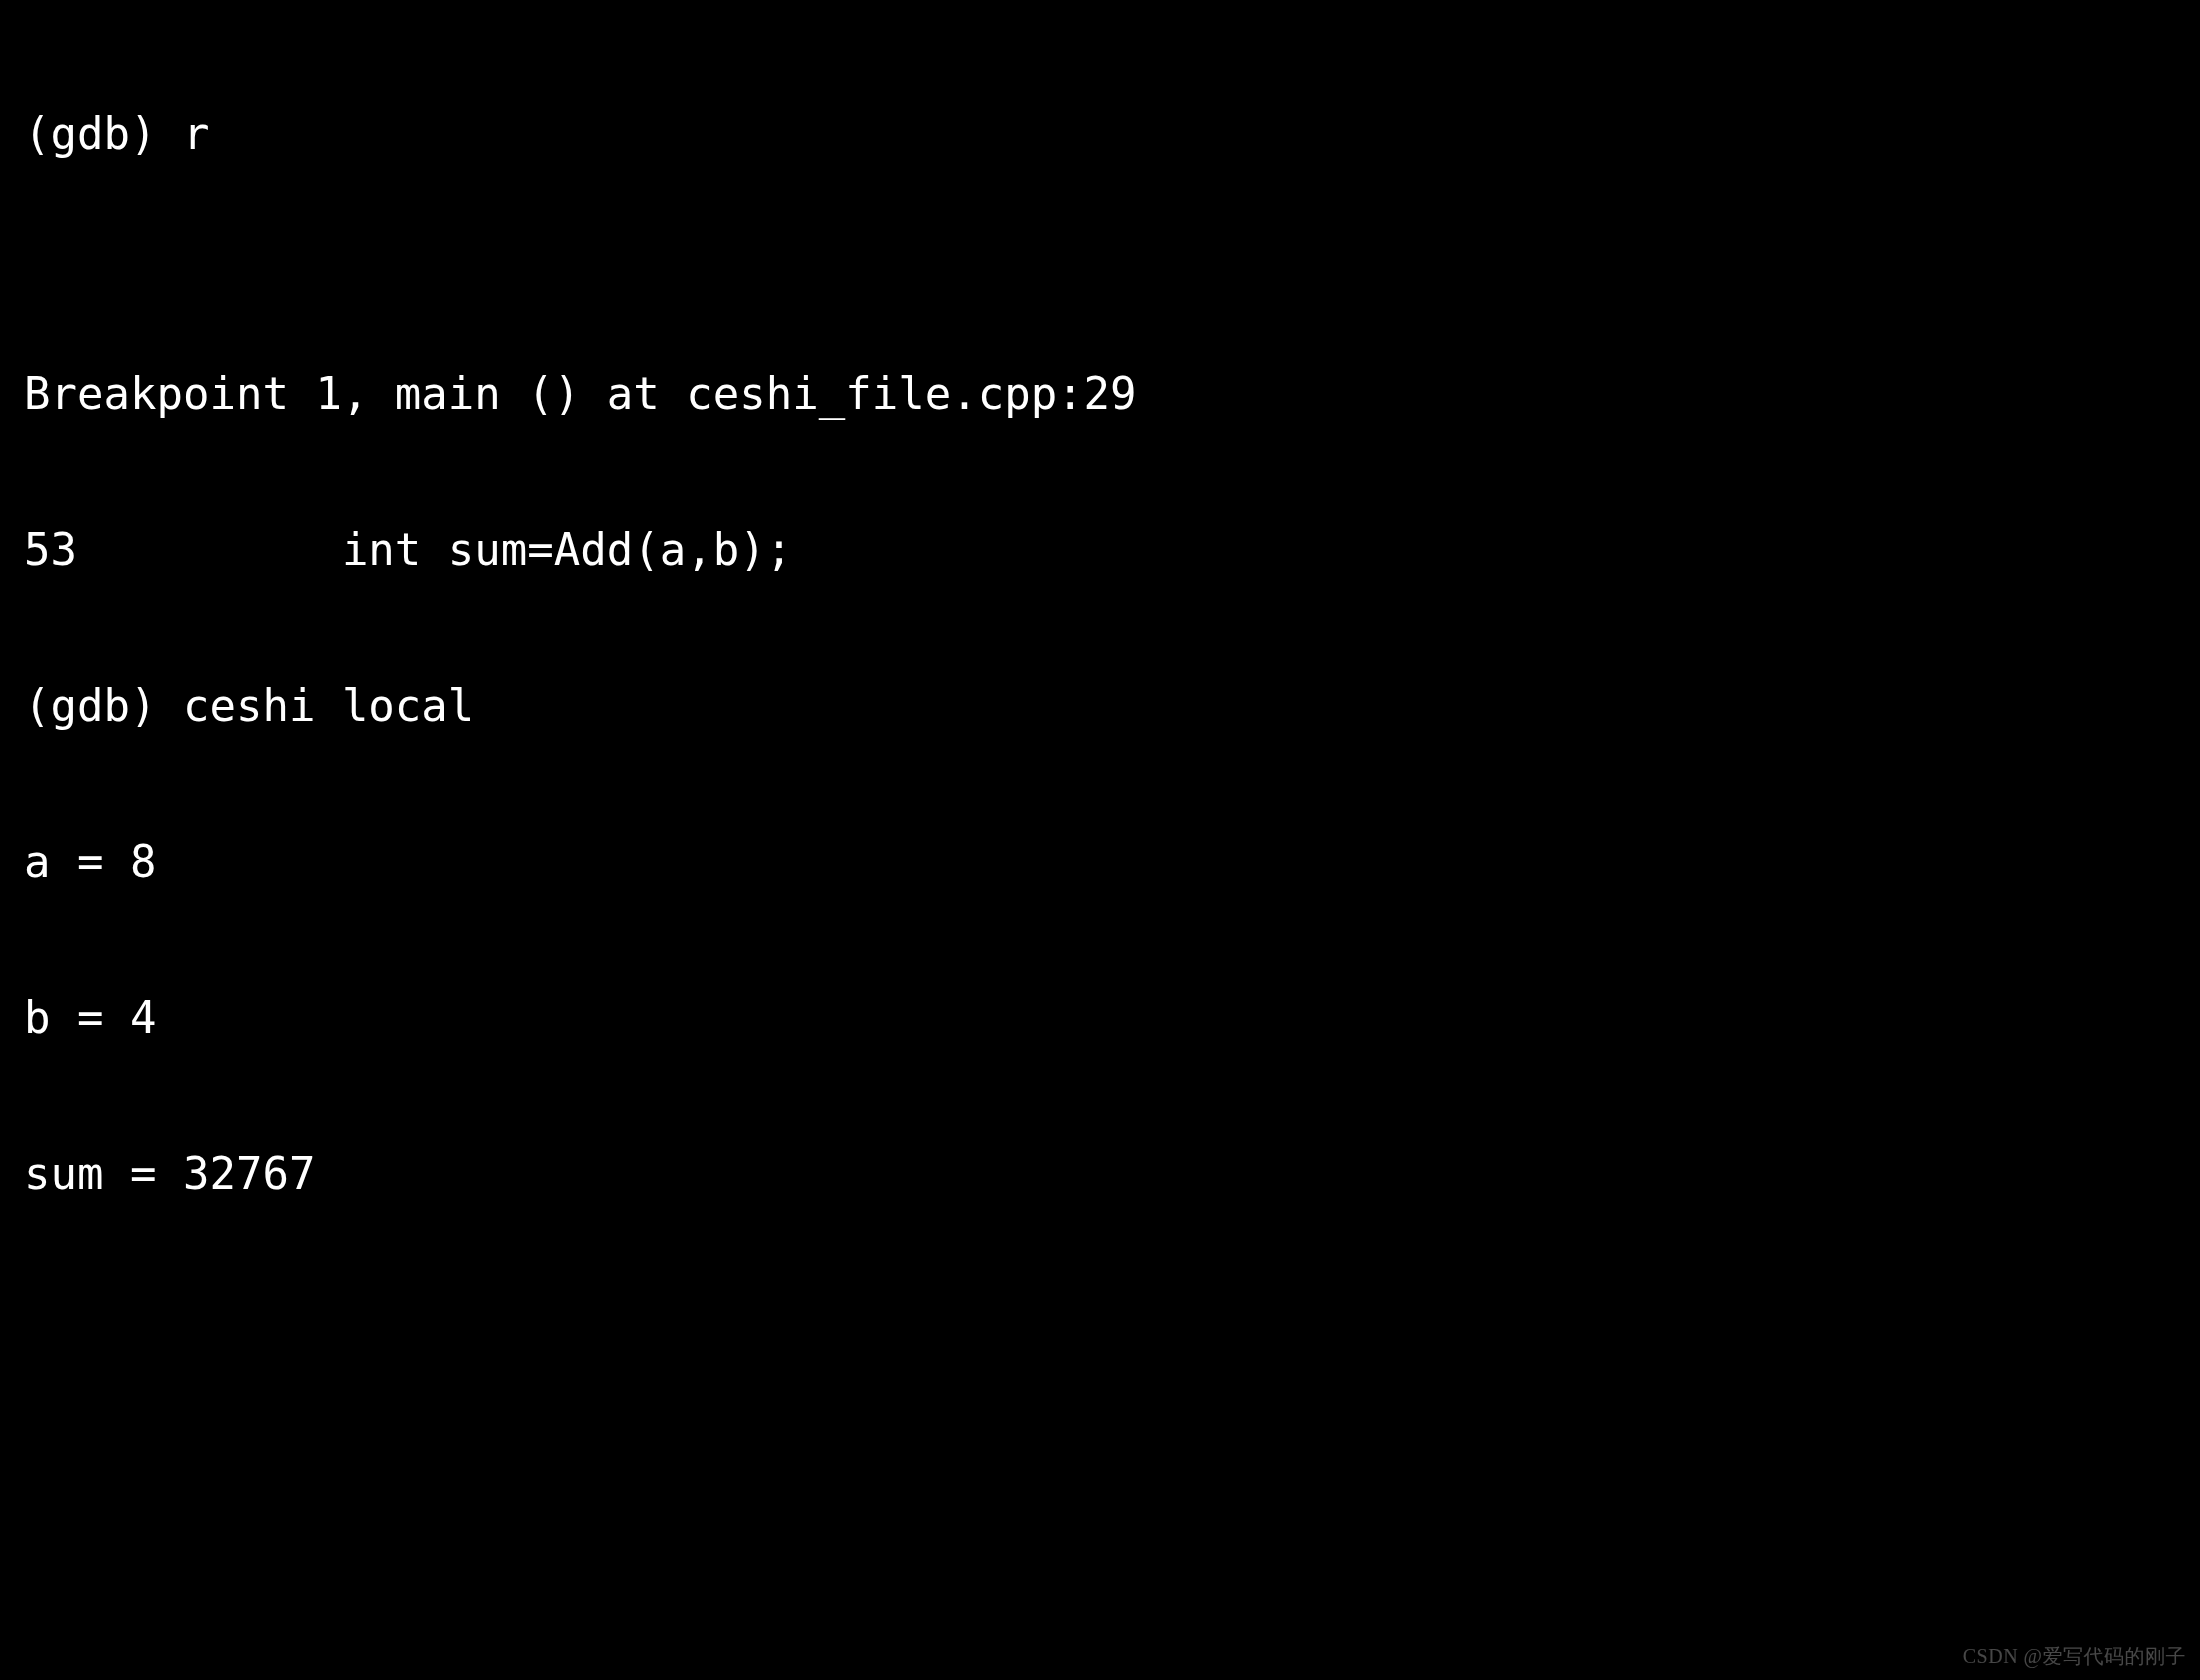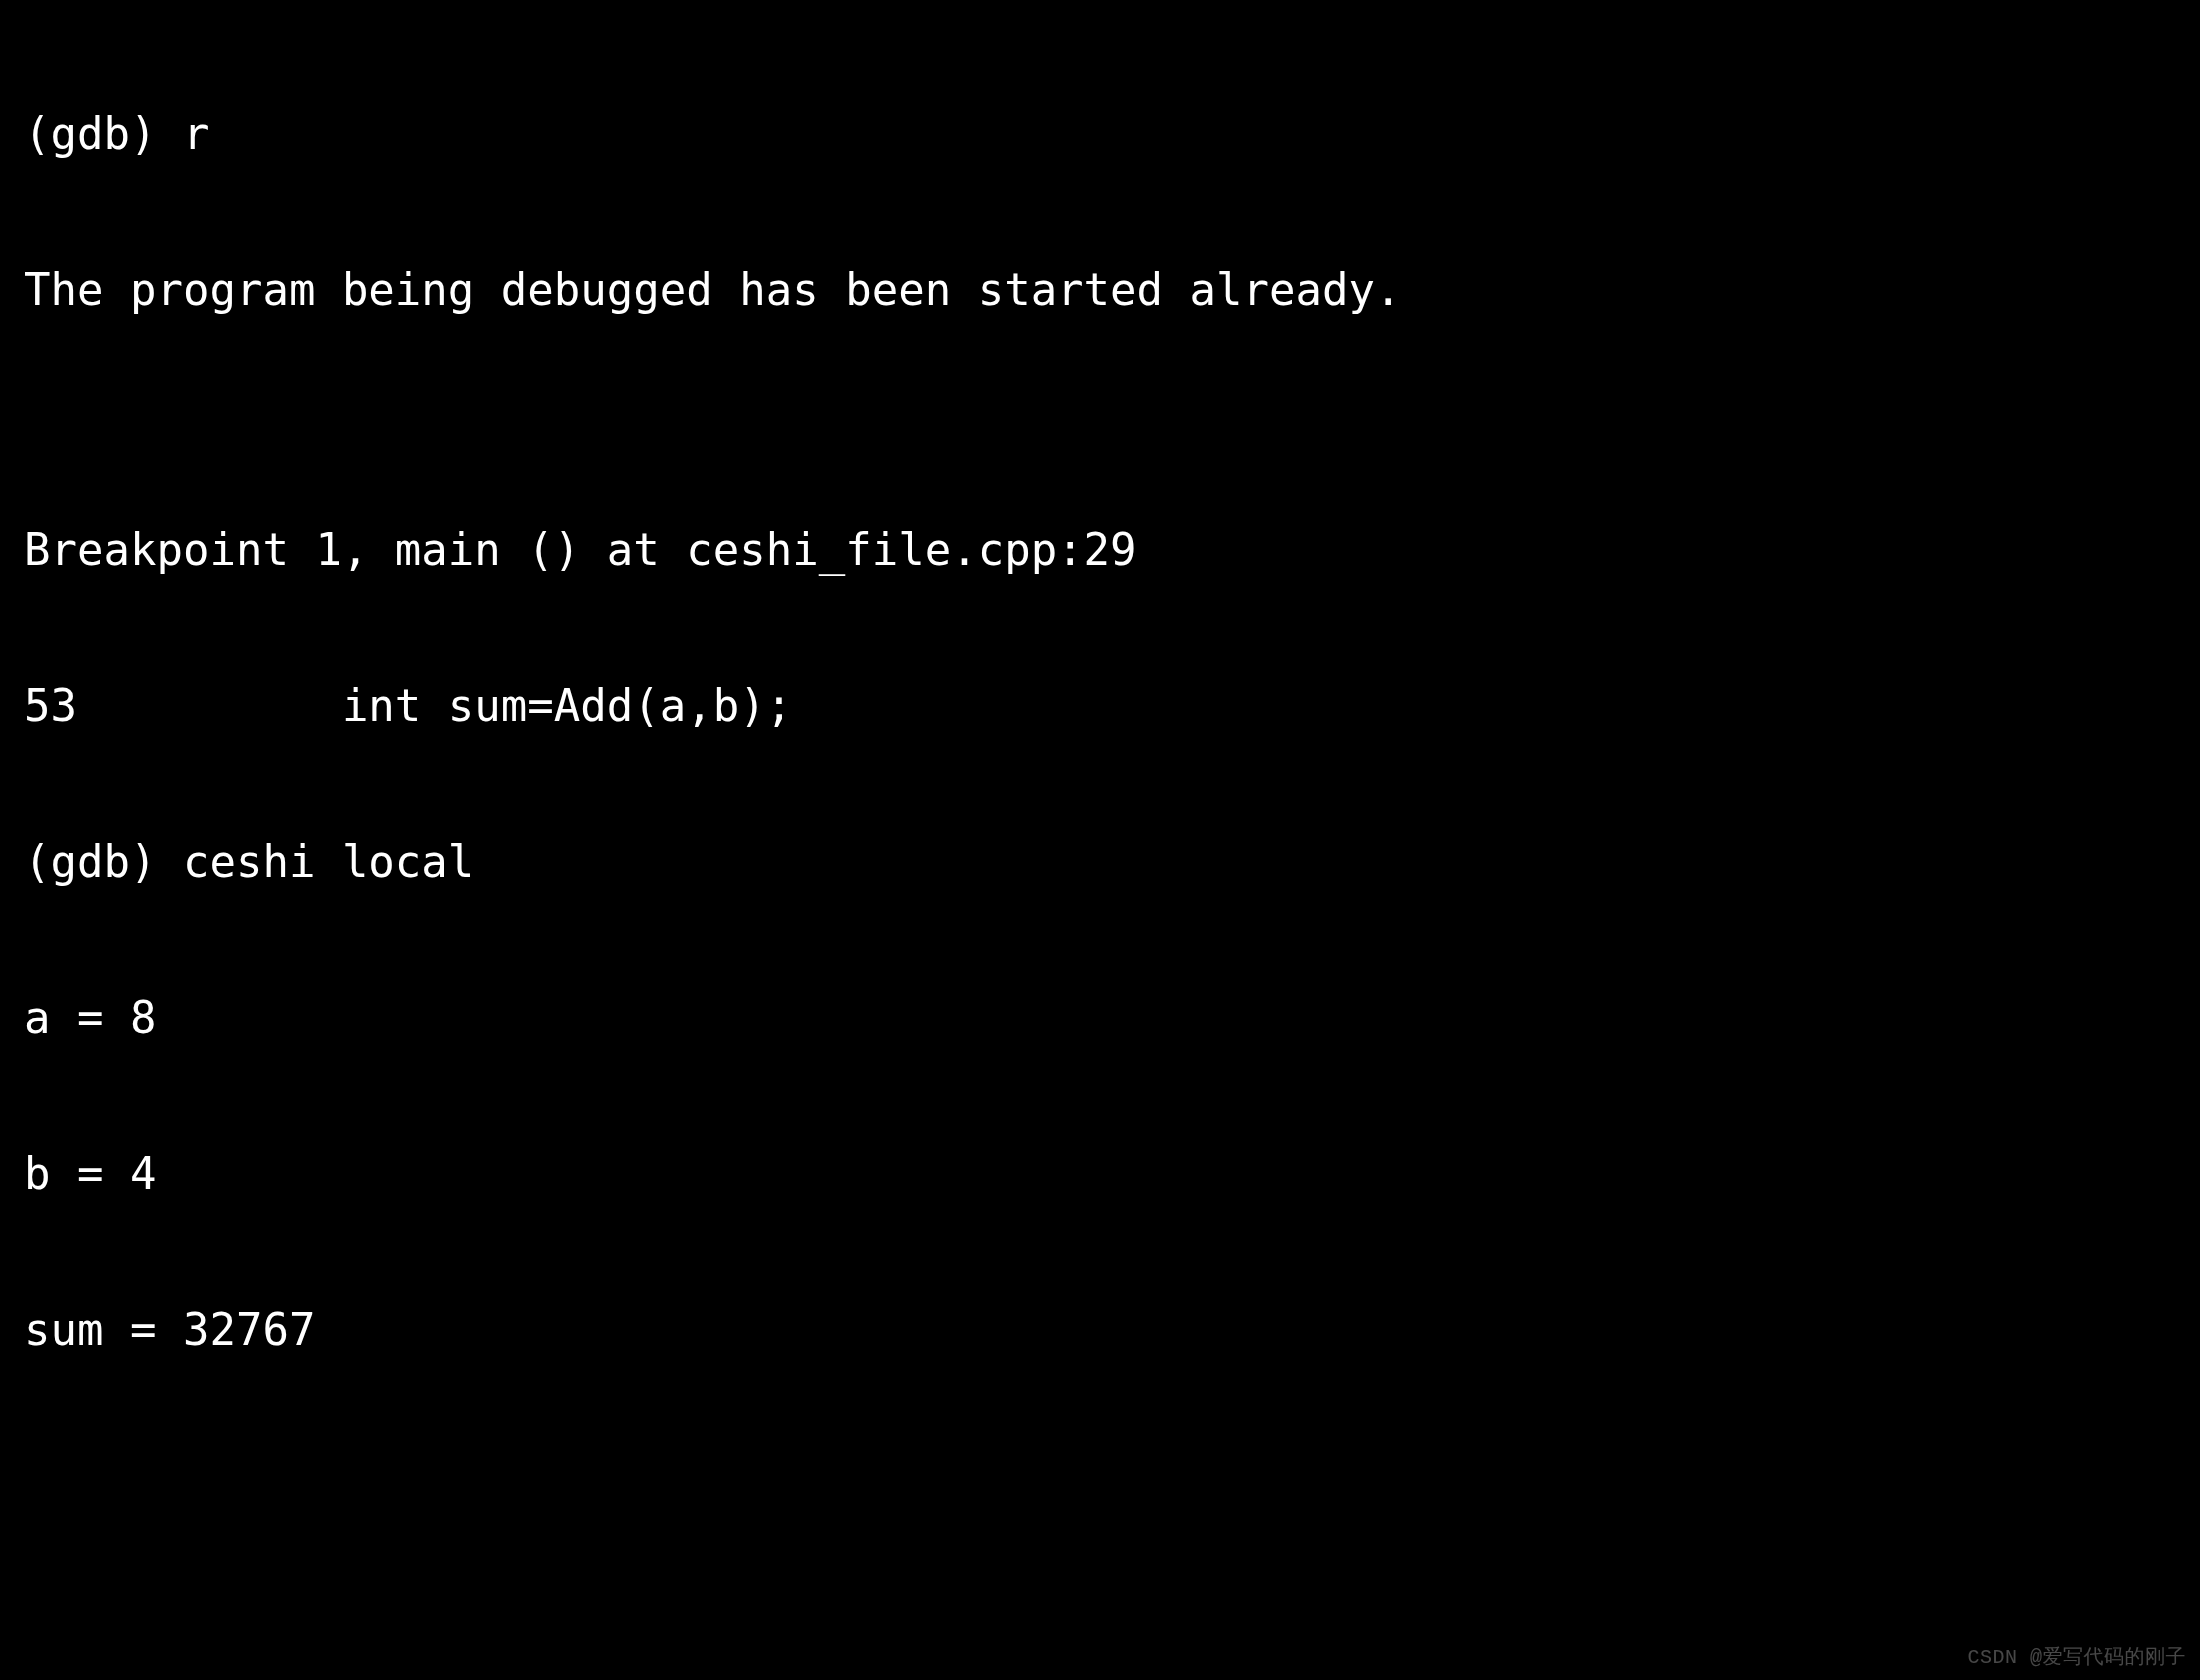--- a/index.html
+++ b/index.html
@@ -18,32 +18,31 @@
     line-height: 52px;
     white-space: pre;
     padding: 4px 8px;
     letter-spacing: 0px;
   }
   .line { display: block; margin-left: 16px; }
   .watermark {
     position: absolute;
     right: 14px;
     bottom: 10px;
-    font-family: Liberation Mono, monospace;
+    font-family: Liberation Serif, serif;
     font-size: 20px;
     color: rgba(255,255,255,0.28);
     letter-spacing: 0.5px;
   }
 </style>
 </head>
 <body>
 
 <div class="terminal">
   <span class="line">(gdb) r</span>
-  <span class="line">The program being debugged has been started already.</span>
   <span class="line"></span>
   <span class="line">Breakpoint 1, main () at ceshi_file.cpp:29</span>
   <span class="line">53          int sum=Add(a,b);</span>
   <span class="line">(gdb) ceshi local</span>
   <span class="line">a = 8</span>
   <span class="line">b = 4</span>
   <span class="line">sum = 32767</span>
   
   
   

